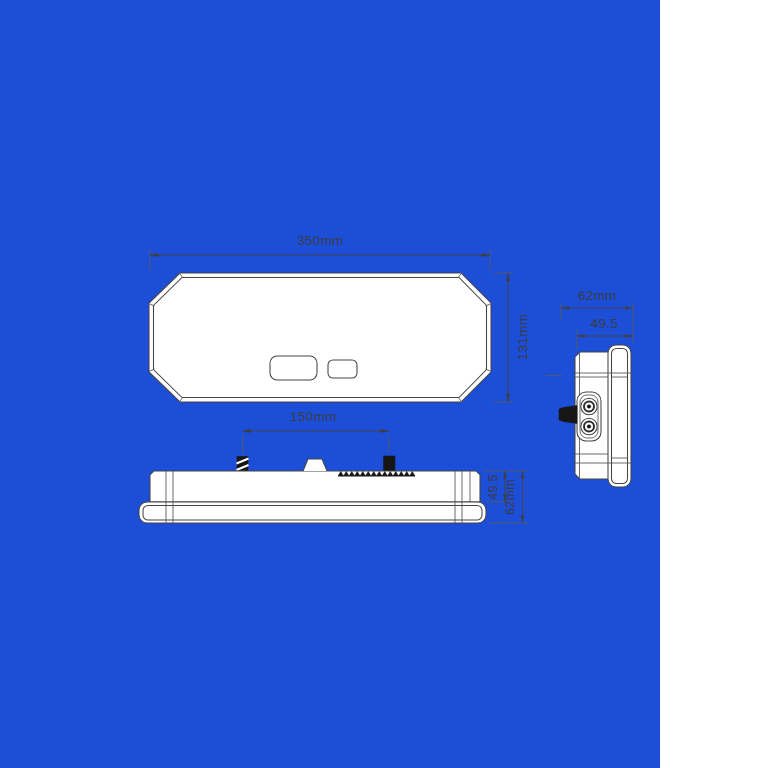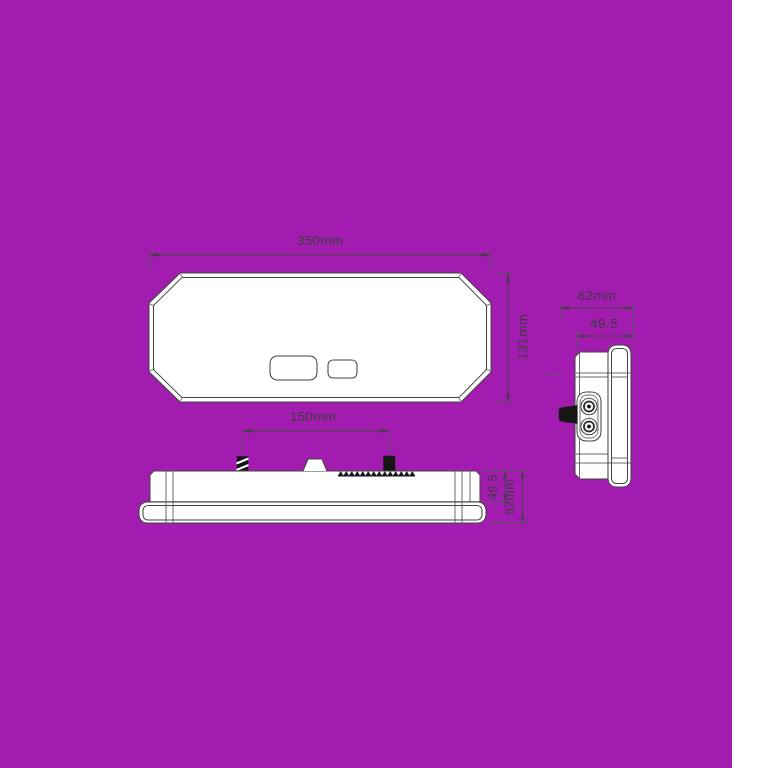--- a/index.html
+++ b/index.html
@@ -6,23 +6,23 @@
     margin: 0;
     padding: 0;
     background: #ffffff;
     width: 768px;
     height: 768px;
     overflow: hidden;
     font-family: "Liberation Sans", sans-serif;
   }
   .canvas-wrap {
     position: relative;
-    width: 732px;
+    width: 660px;
     height: 768px;
-    background: #a21caf;
+    background: #1d4ed8;
   }
   svg {
     display: block;
   }
   .ln {
     stroke: #454545;
     stroke-width: 1.05;
     fill: none;
     stroke-linecap: butt;
     stroke-linejoin: miter;

